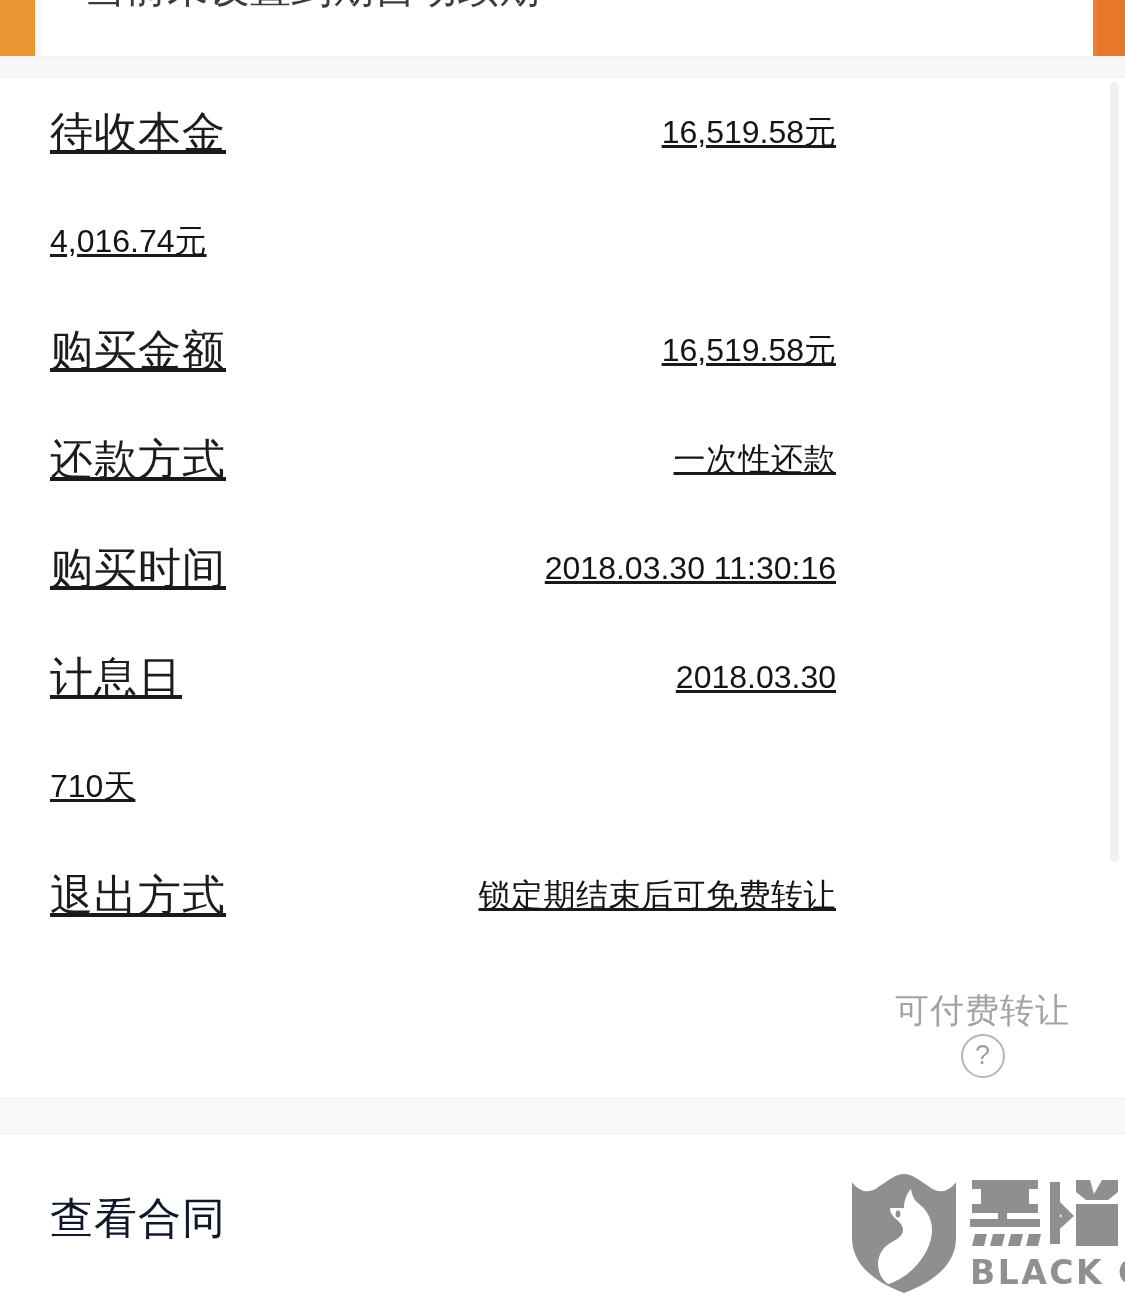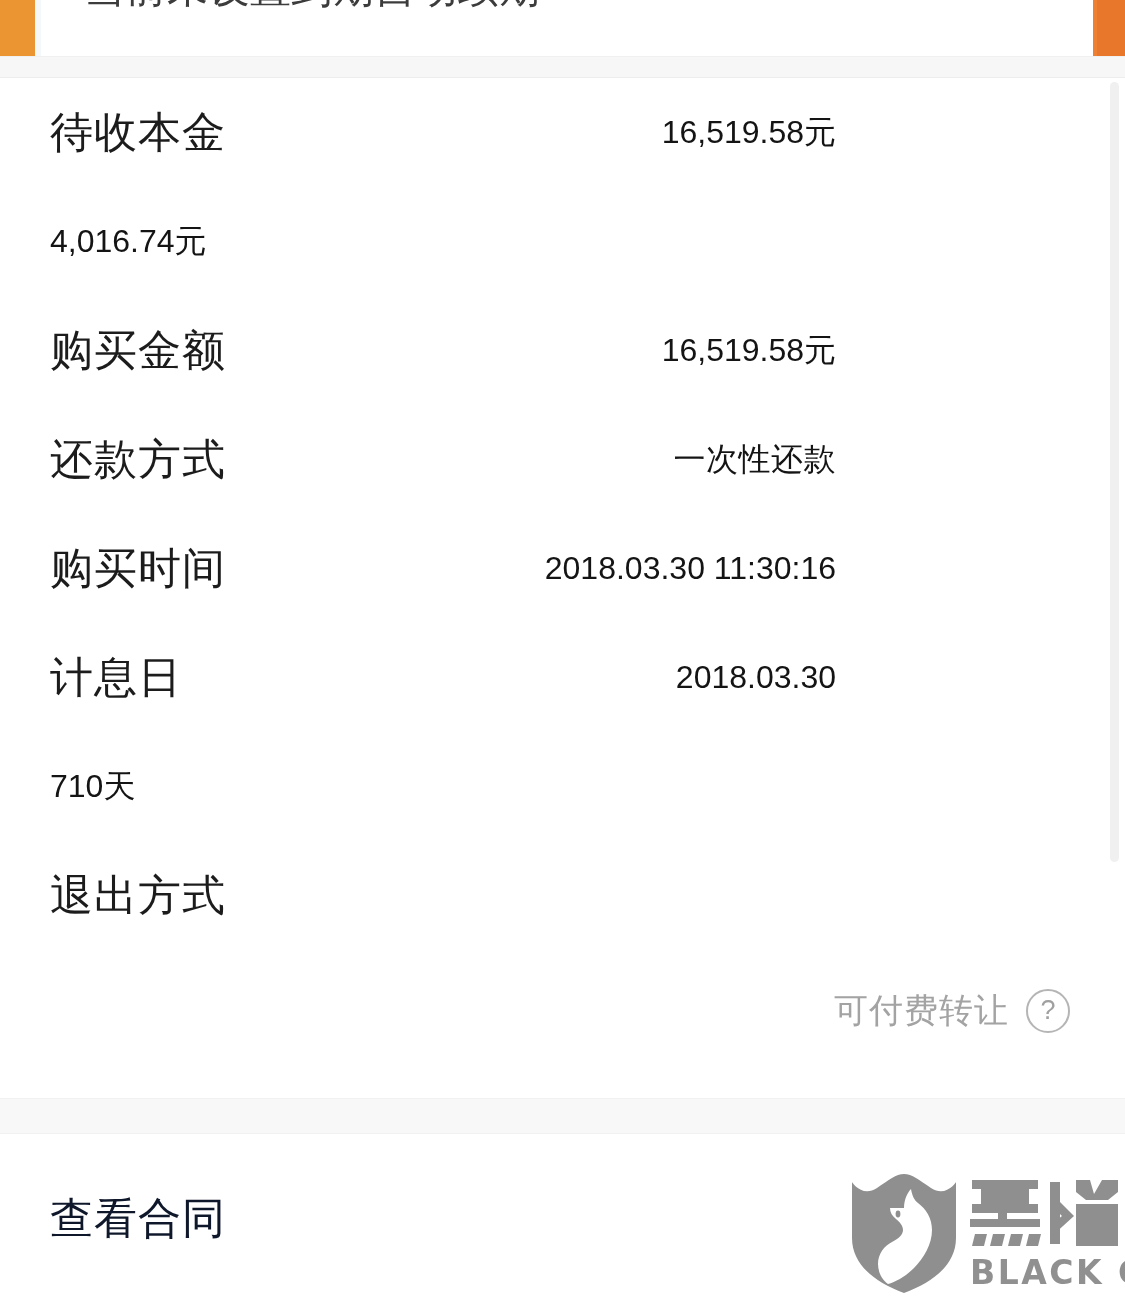--- a/index.html
+++ b/index.html
@@ -88,20 +88,21 @@
     box-sizing: border-box;
   }
 
   
   .detail-card {
     position: absolute;
     left: 0; top: 78px;
     width: 891px;
     height: 1020px;
     background: #ffffff;
+    text-decoration: underline;
   }
   .row {
     position: relative;
     height: 109px;
     display: flex;
     align-items: center;
     justify-content: space-between;
     padding: 0 55px 0 50px;
     box-sizing: border-box;
   }
@@ -122,21 +123,22 @@
     letter-spacing: 0px;
   }
 
   
   .subnote {
     position: absolute;
     right: 55px;
     top: 988px;
     display: flex;
     align-items: center;
-    gap: 17px;
+    gap: 0;
+    flex-direction: column;
   }
   .subnote-text {
     font-size: 34px;
     color: #a3a3a3;
     letter-spacing: 1px;
     white-space: nowrap;
   }
   .help-icon {
     width: 44px;
     height: 44px;
@@ -259,20 +261,21 @@
     <span class="row-label">计息日</span>
     <span class="row-value num">2018.03.30</span>
   </div>
 
   <div class="row">
     <span class="row-value num">710天</span>
   </div>
 
   <div class="row">
     <span class="row-label">退出方式</span>
+    <span class="row-value">锁定期结束后可免费转让</span>
   </div>
 
 </div>
 
 <div class="subnote">
   <span class="subnote-text">可付费转让</span>
   <span class="help-icon">?</span>
 </div>
 
 <div class="band-gap"></div>

